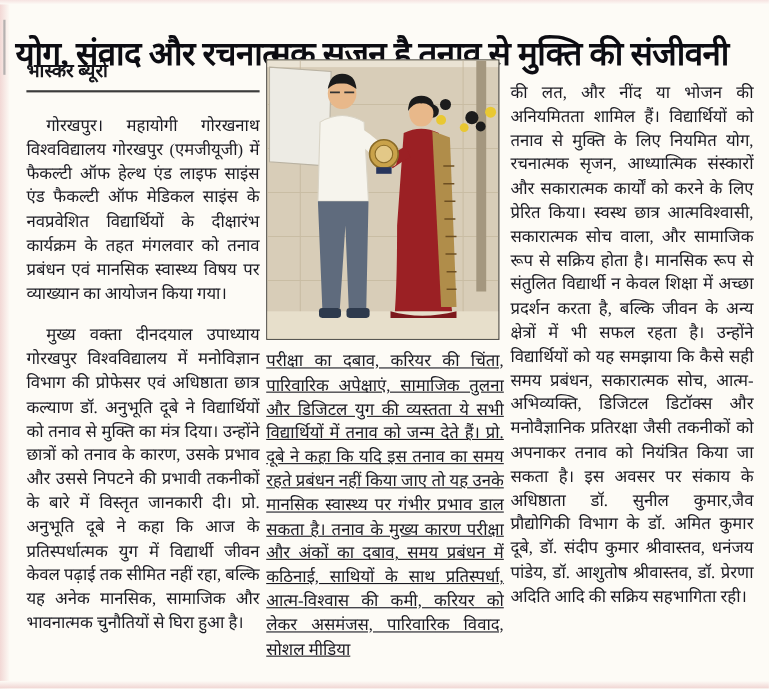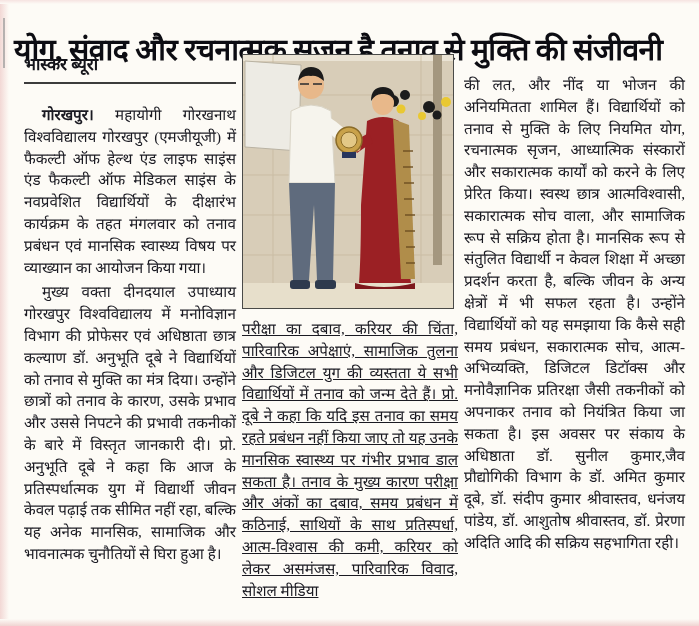--- a/index.html
+++ b/index.html
@@ -42,23 +42,23 @@
     font-weight:bold;font-size:17px;line-height:22px;color:#14141a;
     border-bottom:2px solid #3c3c3c;
     padding-bottom:6px;margin-bottom:20px;
   }
 
   .body-text{
     font-size:15.2px;line-height:21.8px;
     text-align:justify;text-justify:inter-word;
     margin:0;
   }
-  .body-text + .body-text{margin-top:3px;}
+  .body-text + .body-text{margin-top:16px;}
   .indent{text-indent:18px;}
-  .dateline{font-weight:bold;}
+  .dateline{font-weight:normal;}
 
   .photo-frame{
     width:212px;height:255px;
     border:1px solid #4a4a48;
     box-sizing:border-box;
     margin-bottom:9px;
     background:#d8cdb8;
   }
   .photo-frame svg{display:block;width:100%;height:100%;}
 

